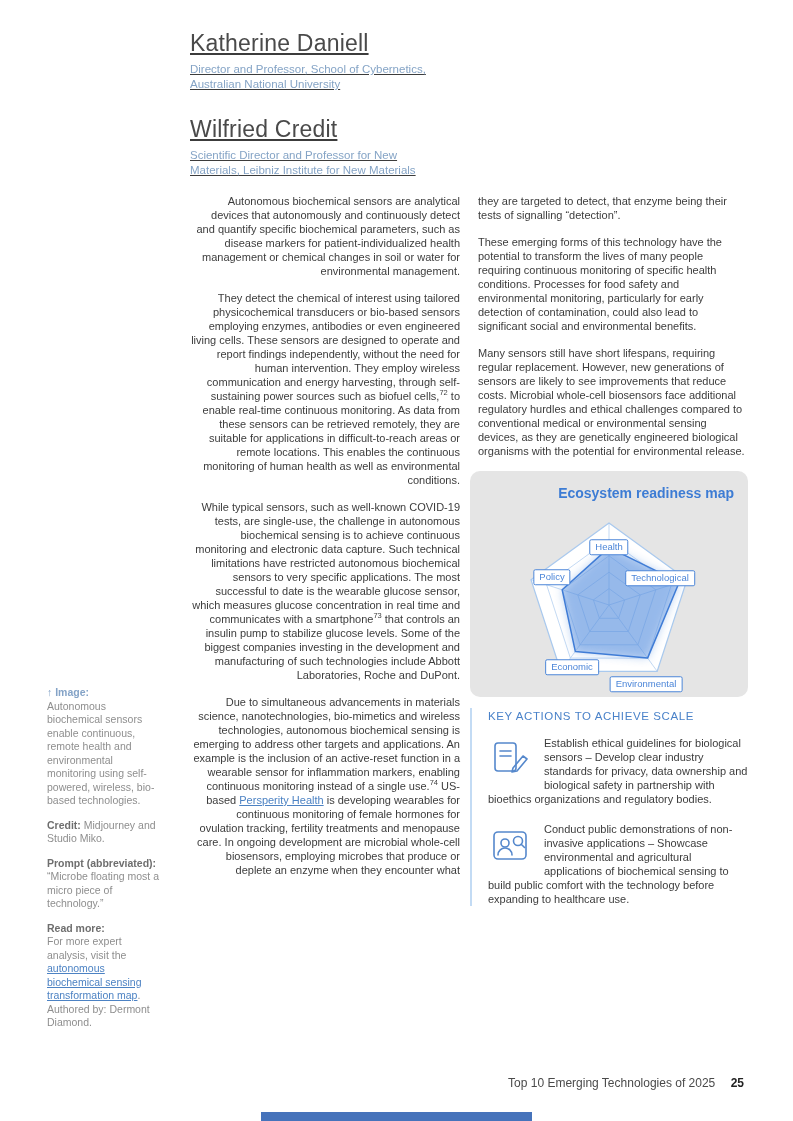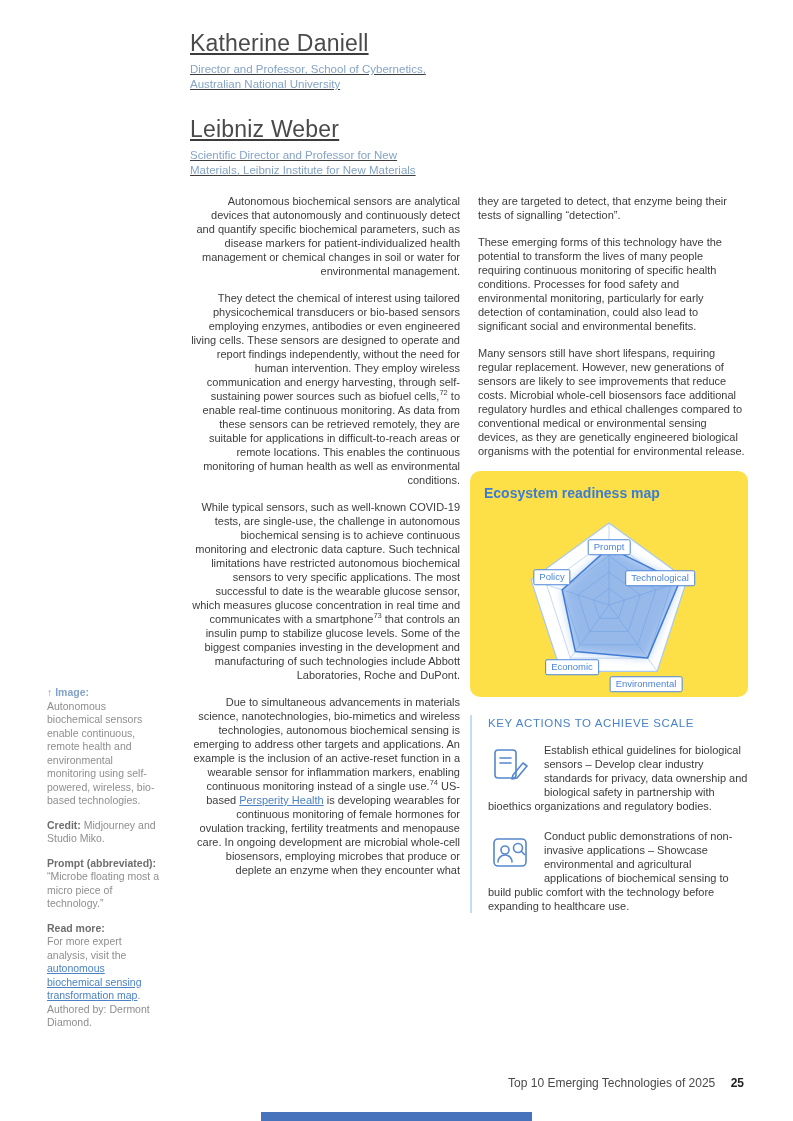--- a/index.html
+++ b/index.html
@@ -21,21 +21,21 @@
   sup { font-size:7.5px; vertical-align:super; line-height:0; }
   a.link { color:#4c82c3; text-decoration:underline; cursor:pointer; }
 
   
   .sidebar { position:absolute; left:47px; top:686px; width:116px; font-size:10.5px; line-height:13.5px; color:#8e8e8e; }
   .sb-block { margin-bottom:11px; }
   .sb-label-blue { color:#84a3c7; font-weight:bold; display:block; }
   .sb-label-bold { color:#6e6e6e; font-weight:bold; }
 
   
-  .eco-box { background:#fde047; border-radius:10px; padding:14px 14px 16px 14px; margin-bottom:18px; }
+  .eco-box { background:#e5e5e5; border-radius:10px; padding:14px 14px 16px 14px; margin-bottom:11px;text-align:right; }
   .eco-title { color:#3d7cd4; font-size:14px; font-weight:bold; margin-bottom:10px; }
   .radar-wrap { position:relative; width:240px; height:170px; margin:0 auto; }
   .radar-wrap svg { position:absolute; left:0; top:0; }
   .radar-label { position:absolute; transform:translate(-50%,-50%); background:#ffffff; border:1px solid #4c86d8; color:#4c86d8; font-size:9.5px; padding:2px 5px; border-radius:2px; white-space:nowrap; line-height:1; }
   .rl-social { left:120px; top:36px; }
   .rl-technological { left:171px; top:67px; }
   .rl-policy { left:63px; top:66px; }
   .rl-economic { left:83px; top:156px; }
   .rl-environmental { left:157px; top:173px; }
 
@@ -55,21 +55,21 @@
 <body>
 
 <div class="page" data-name="report-page">
 
   <div class="authors" data-name="authors-header">
     <div class="author" data-name="author-block">
       <div class="author-name" data-name="author-name">Katherine Daniell</div>
       <div class="author-title" data-name="author-title">Director and Professor, School of Cybernetics, Australian National University</div>
     </div>
     <div class="author" data-name="author-block">
-      <div class="author-name" data-name="author-name">Leibniz Weber</div>
+      <div class="author-name" data-name="author-name">Wilfried Credit</div>
       <div class="author-title" data-name="author-title">Scientific Director and Professor for New Materials, Leibniz Institute for New Materials</div>
     </div>
   </div>
 
   <div class="sidebar" data-name="image-caption-sidebar">
     <div class="sb-block" data-name="image-caption-block">
       <span class="sb-label-blue" data-name="image-caption-label">↑ Image:</span>
       <span data-name="image-caption-text">Autonomous biochemical sensors enable continuous, remote health and environmental monitoring using self-powered, wireless, bio-based technologies.</span>
     </div>
     <div class="sb-block" data-name="credit-block">
@@ -116,21 +116,21 @@
             <polygon points="120.0,28.4 182.4,73.7 158.6,147.1 81.4,147.1 57.6,73.7" fill="none" stroke="#a9c9ee" stroke-width="0.7"></polygon>
             <polygon points="120.0,12.0 198.0,68.7 168.2,160.3 71.8,160.3 42.0,68.7" fill="none" stroke="#a9c9ee" stroke-width="1.2"></polygon>
             <line x1="120" y1="94" x2="120.0" y2="12.0" stroke="#a9c9ee" stroke-width="0.7"></line>
             <line x1="120" y1="94" x2="198.0" y2="68.7" stroke="#a9c9ee" stroke-width="0.7"></line>
             <line x1="120" y1="94" x2="168.2" y2="160.3" stroke="#a9c9ee" stroke-width="0.7"></line>
             <line x1="120" y1="94" x2="71.8" y2="160.3" stroke="#a9c9ee" stroke-width="0.7"></line>
             <line x1="120" y1="94" x2="42.0" y2="68.7" stroke="#a9c9ee" stroke-width="0.7"></line>
             <polygon points="120.0,36.6 190.2,71.2 158.6,147.1 86.3,140.4 73.2,78.8" fill="#5b93e0" opacity="0.45" filter="url(#rglow)"></polygon>
             <polygon points="120.0,36.6 190.2,71.2 158.6,147.1 86.3,140.4 73.2,78.8" fill="#5b93e0" fill-opacity="0.35" stroke="#3f7cd6" stroke-width="1.5" stroke-linejoin="round"></polygon>
           </svg>
-        <div class="radar-label rl-social" data-name="radar-label-social">Prompt</div>
+        <div class="radar-label rl-social" data-name="radar-label-social">Health</div>
         <div class="radar-label rl-technological" data-name="radar-label-technological">Technological</div>
         <div class="radar-label rl-environmental" data-name="radar-label-environmental">Environmental</div>
         <div class="radar-label rl-economic" data-name="radar-label-economic">Economic</div>
         <div class="radar-label rl-policy" data-name="radar-label-policy">Policy</div>
       </div>
     </div>
 
     <div class="key-actions" data-name="key-actions-section">
       <div class="ka-heading" data-name="key-actions-heading">KEY ACTIONS TO ACHIEVE SCALE</div>
 

